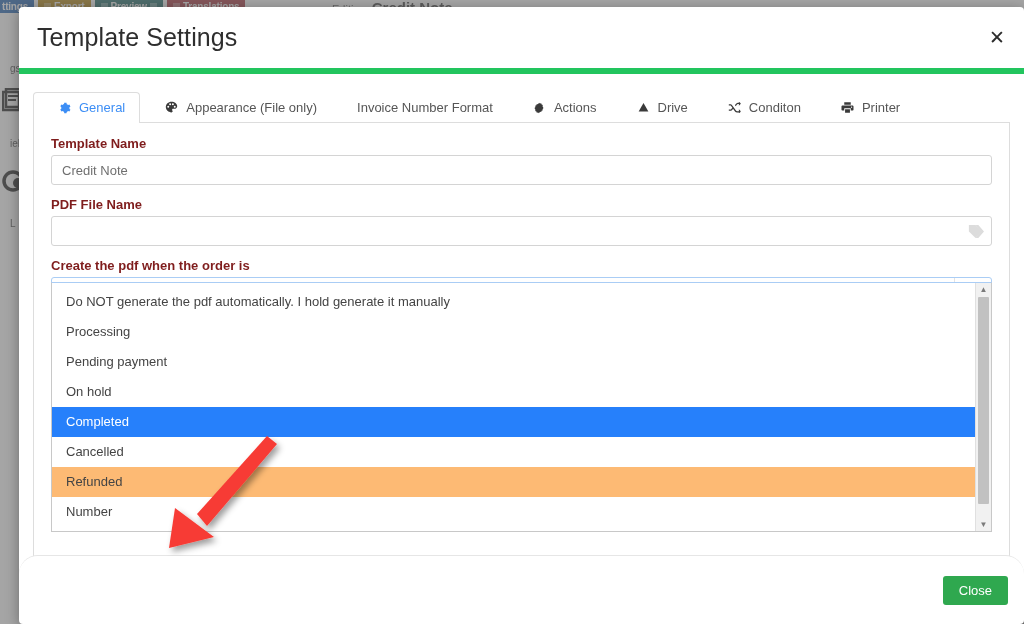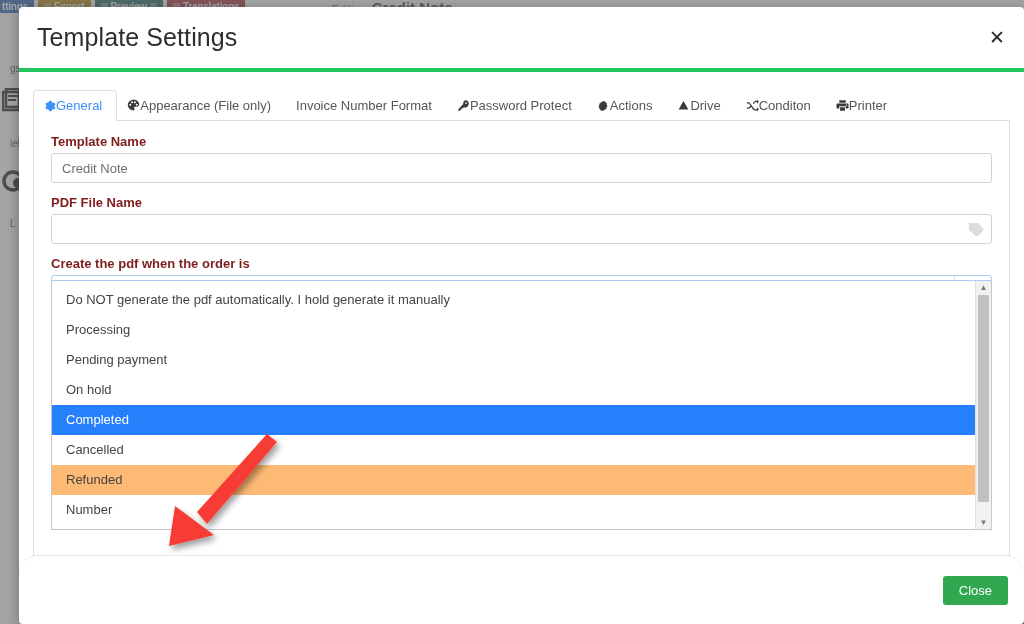--- a/index.html
+++ b/index.html
@@ -134,21 +134,21 @@
     box-shadow: 0 3px 14px rgba(0,0,0,0.35);
     overflow: hidden;
     display: flex;
     flex-direction: column;
   }
 
   #modal-header {
     position: relative;
     height: 61px;
     flex: 0 0 61px;
-    border-bottom: 4px solid #22c55e;
+    border-bottom: 6px solid #22c55e;
     display: flex;
     align-items: center;
   }
   #modal-title {
     margin-left: 18px;
     font-size: 25px;
     color: #2e2e2e;
     font-weight: normal;
     letter-spacing: 0.1px;
   }
@@ -182,24 +182,24 @@
     right: 14px;
     height: 32px;
     border-bottom: 1px solid #dddddd;
     display: flex;
     align-items: flex-end;
     gap: 0;
   }
   .tab {
     display: flex;
     align-items: center;
-    gap: 0;
+    gap: 8px;
     font-size: 13px;
     color: #565656;
-    padding: 7px 14px 8px 9px;
+    padding: 7px 14px 8px 24px;
     cursor: pointer;
     border: 1px solid transparent;
     border-bottom: none;
     position: relative;
     top: 1px;
     white-space: nowrap;
   }
   .tab.active {
     color: #3d8ef5;
     background: #ffffff;
@@ -496,28 +496,20 @@
             <path d="M8 1C4.1 1 1 3.9 1 7.5S4.1 14 8 14c.8 0 1.4-.6 1.4-1.3 0-.35-.14-.66-.36-.9a1.3 1.3 0 0 1-.33-.87c0-.72.6-1.3 1.32-1.3h1.56C13.5 9.63 15 8.2 15 6.4 15 3.4 11.9 1 8 1zM4 8.2a1.2 1.2 0 1 1 0-2.4 1.2 1.2 0 0 1 0 2.4zm2.3-3.1a1.2 1.2 0 1 1 0-2.4 1.2 1.2 0 0 1 0 2.4zm3.4 0a1.2 1.2 0 1 1 0-2.4 1.2 1.2 0 0 1 0 2.4zm2.3 3.1a1.2 1.2 0 1 1 0-2.4 1.2 1.2 0 0 1 0 2.4z"></path>
           </svg>
         </span>
         <span>Appearance (File only)</span>
       </div>
 
       <div class="tab">
         <span>Invoice Number Format</span>
       </div>
 
-      <div class="tab">
-        <span class="ticon">
-          <svg width="13" height="13" viewBox="0 0 16 16" fill="currentColor">
-            <path d="M11.2 1.5a3.6 3.6 0 0 0-3.4 4.8L1.6 12.5v2h2.6v-1.5h1.5v-1.5h1.5l1.3-1.3a3.6 3.6 0 1 0 2.7-8.7zm.9 3.6a1 1 0 1 1-2 0 1 1 0 0 1 2 0z"></path>
-          </svg>
-        </span>
-        <span>Password Protect</span>
-      </div>
 
       <div class="tab">
         <span class="ticon">
           <svg width="12" height="12" viewBox="0 0 16 16" fill="currentColor">
             <path d="M8 1l1.3 1.1 1.6-.4.6 1.6 1.6.6-.4 1.6L14 8l-1.3 1.5.4 1.6-1.6.6-.6 1.6-1.6-.4L8 15l-1.3-1.1-1.6.4-.6-1.6-1.6-.6.4-1.6L2 8l1.3-1.5-.4-1.6 1.6-.6.6-1.6 1.6.4z"></path>
           </svg>
         </span>
         <span>Actions</span>
       </div>
 

